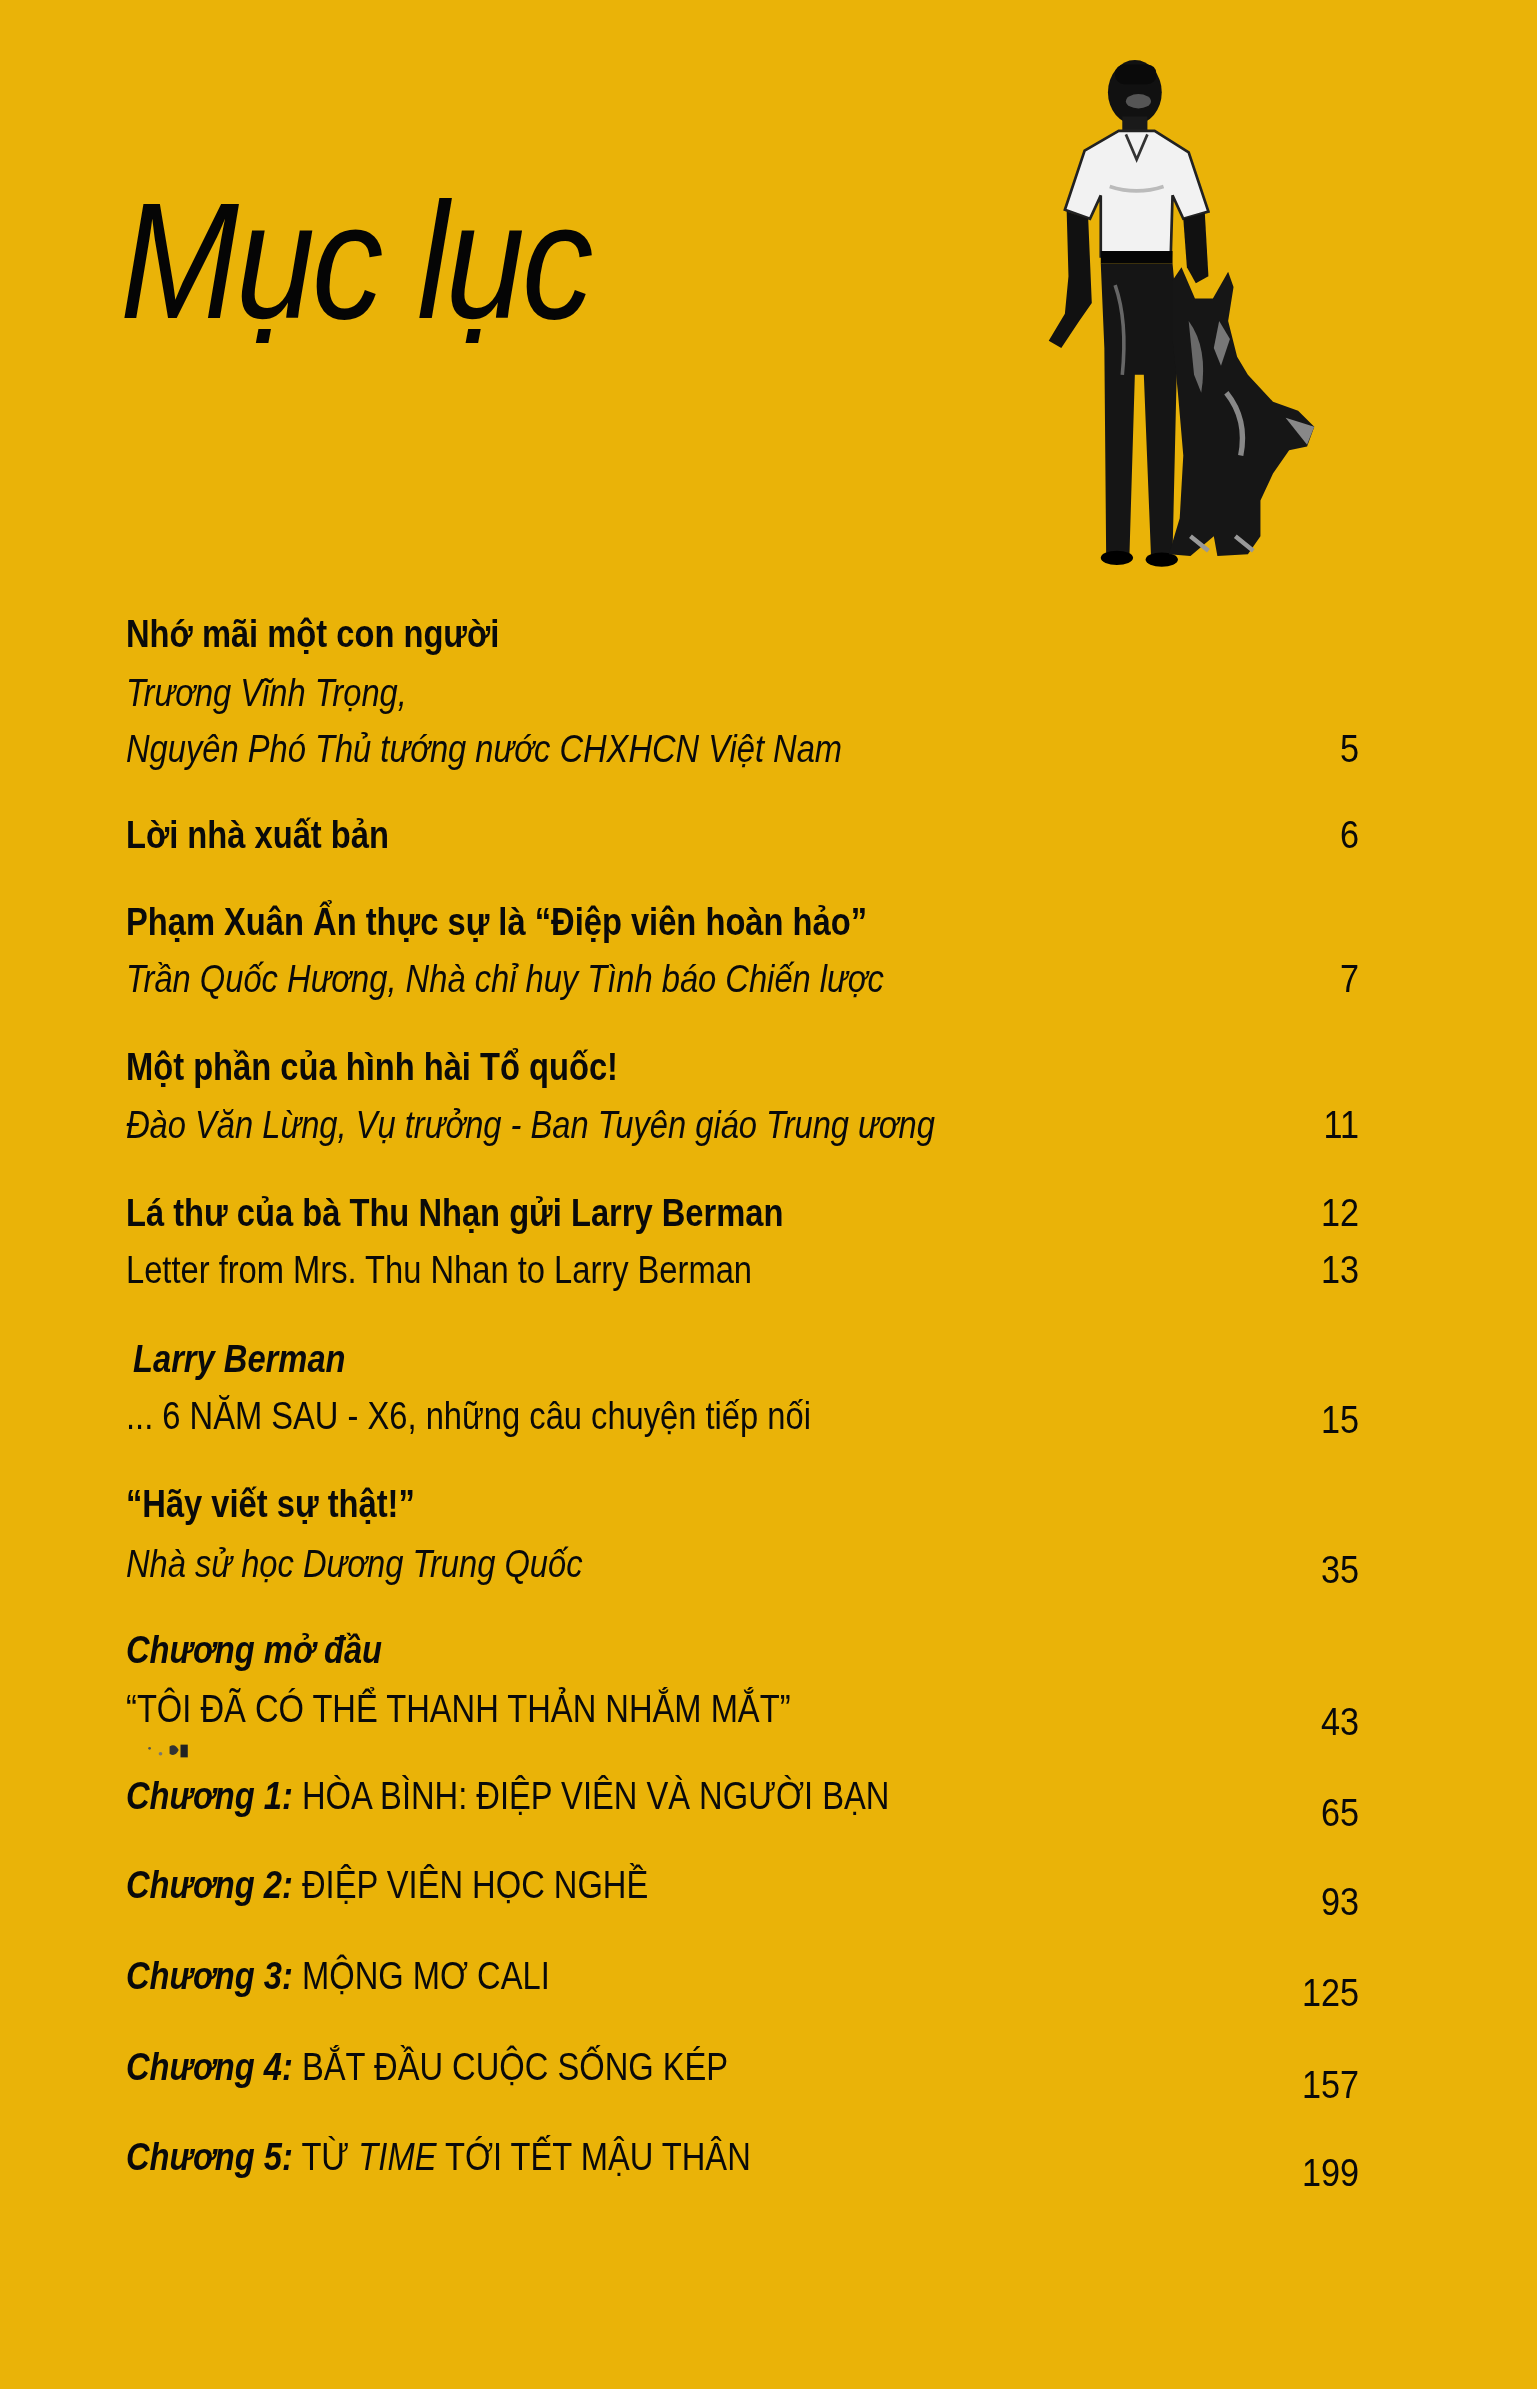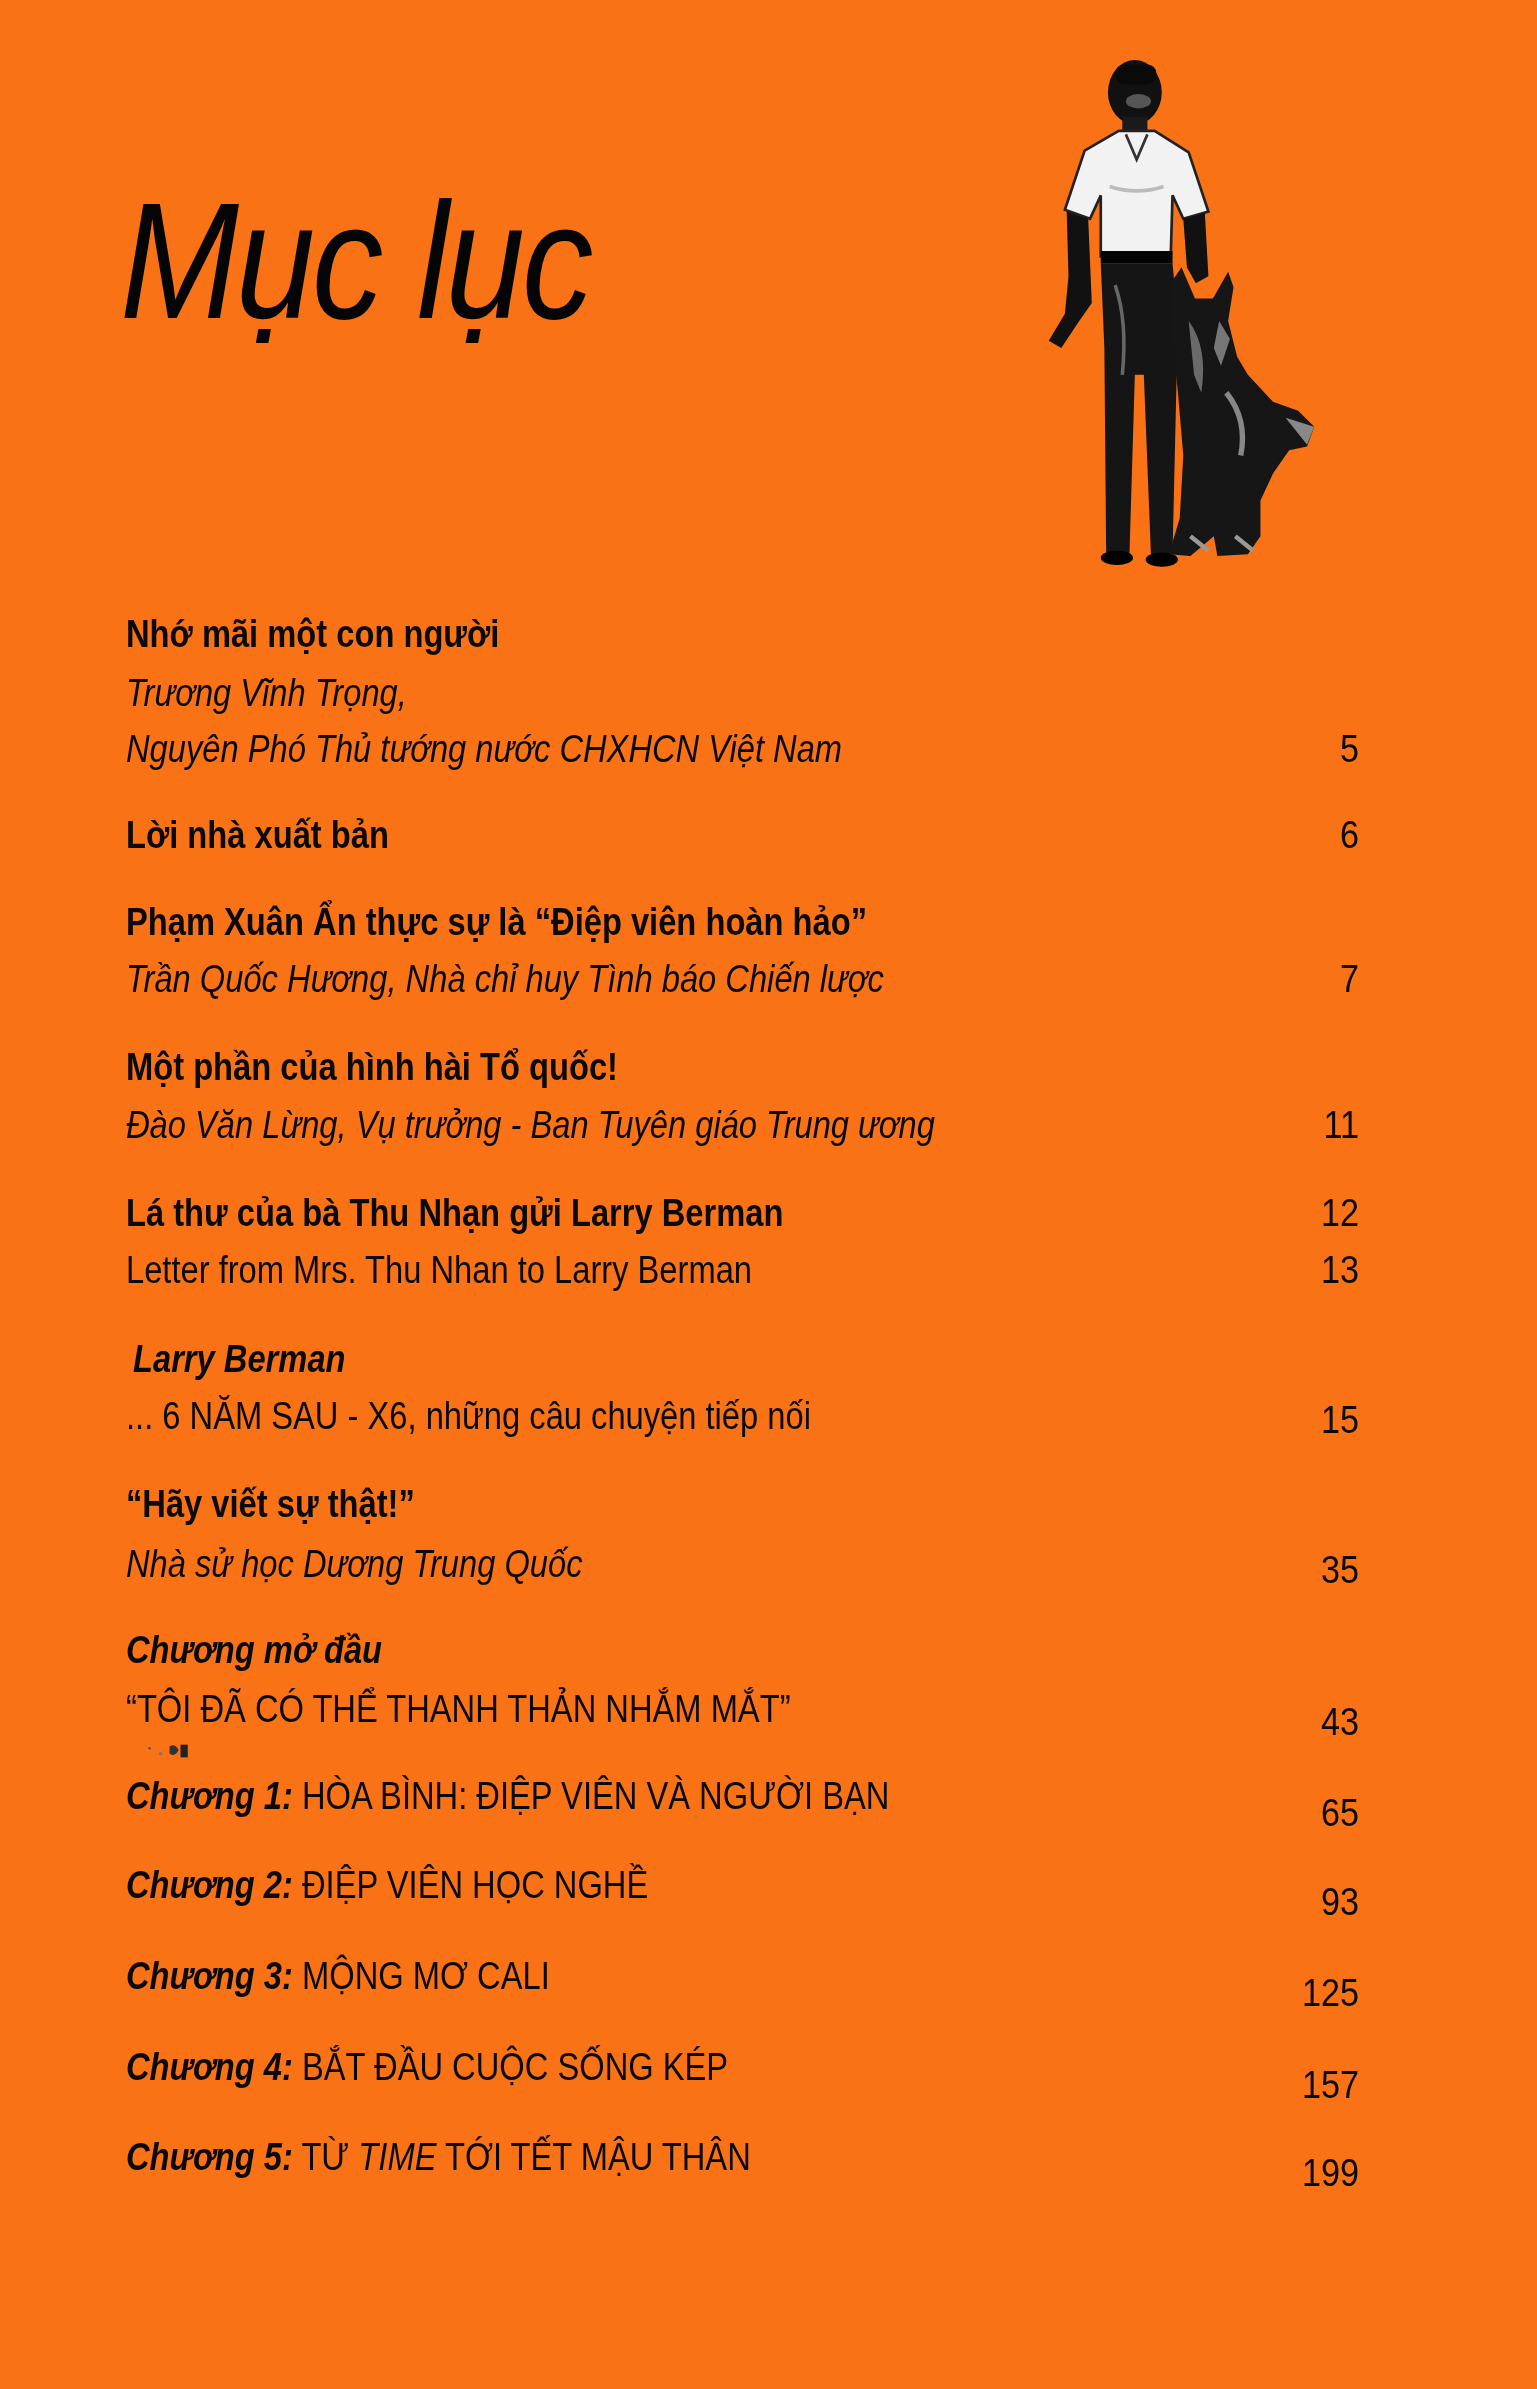--- a/index.html
+++ b/index.html
@@ -1,21 +1,21 @@
 <!DOCTYPE html>
 <html style="font-size:14.6px"><head>
   <meta charset="utf-8">
   <style>
     html, body { margin: 0; padding: 0; background: #ffffff; }
     body {
       width: 1537px; height: 2389px; position: relative; overflow: hidden;
       font-family: "Liberation Sans", "DejaVu Sans", sans-serif;
       color: #0a0a0a;
     }
-    .page { position: absolute; inset: 0; background: #f97316; }
+    .page { position: absolute; inset: 0; background: #eab308; }
     .title {
       position: absolute; left: 120px; top: 178px;
       font-size: 166px; line-height: 1; font-style: italic; font-weight: 400;
       letter-spacing: -3.6px; transform: scaleX(0.86); transform-origin: left top;
       color: #050505;
     }
     .photo { position: absolute; left: 1029px; top: 50px; width: 305px; height: 533px; }
     .line {
       position: absolute; left: 126px; white-space: nowrap;
       font-size: 38px; line-height: 44px;

